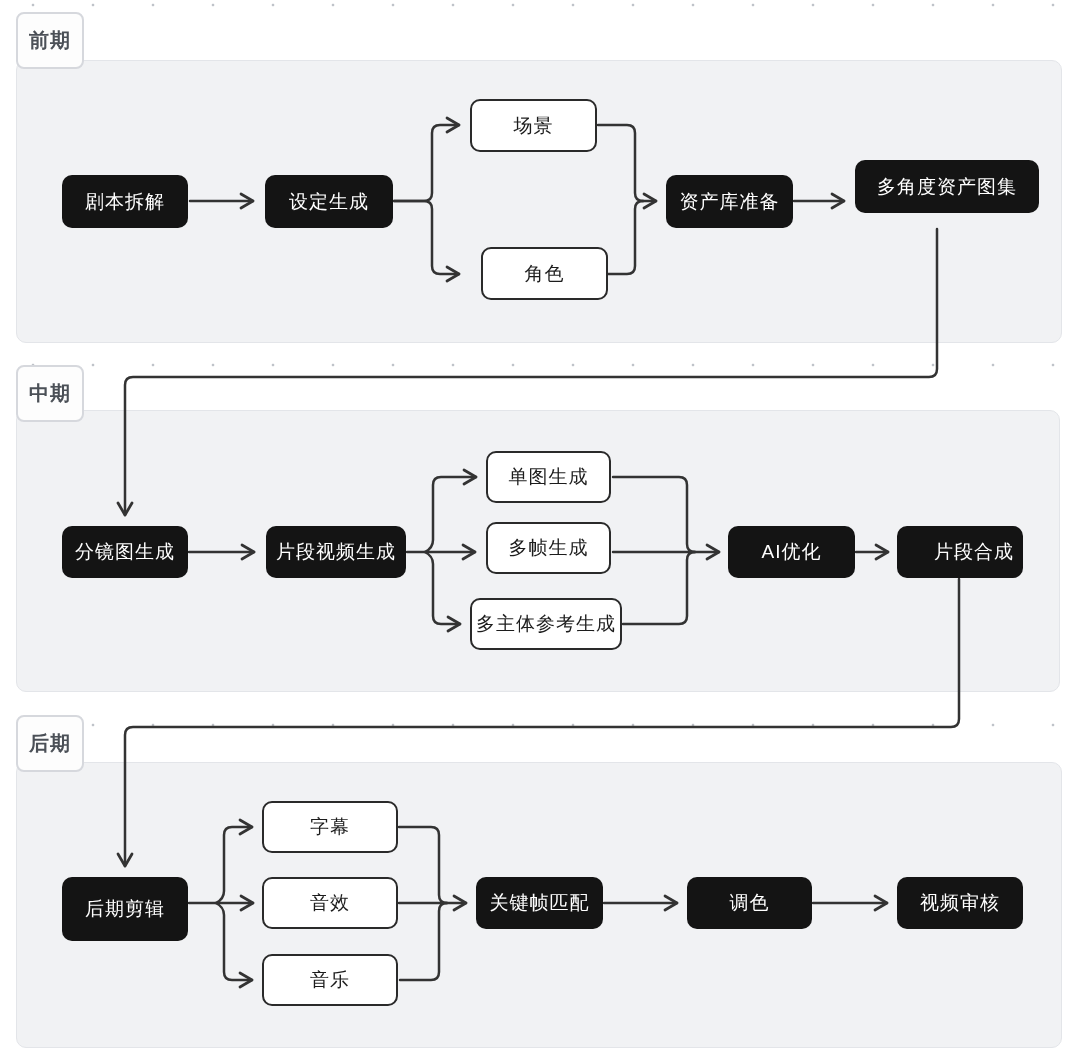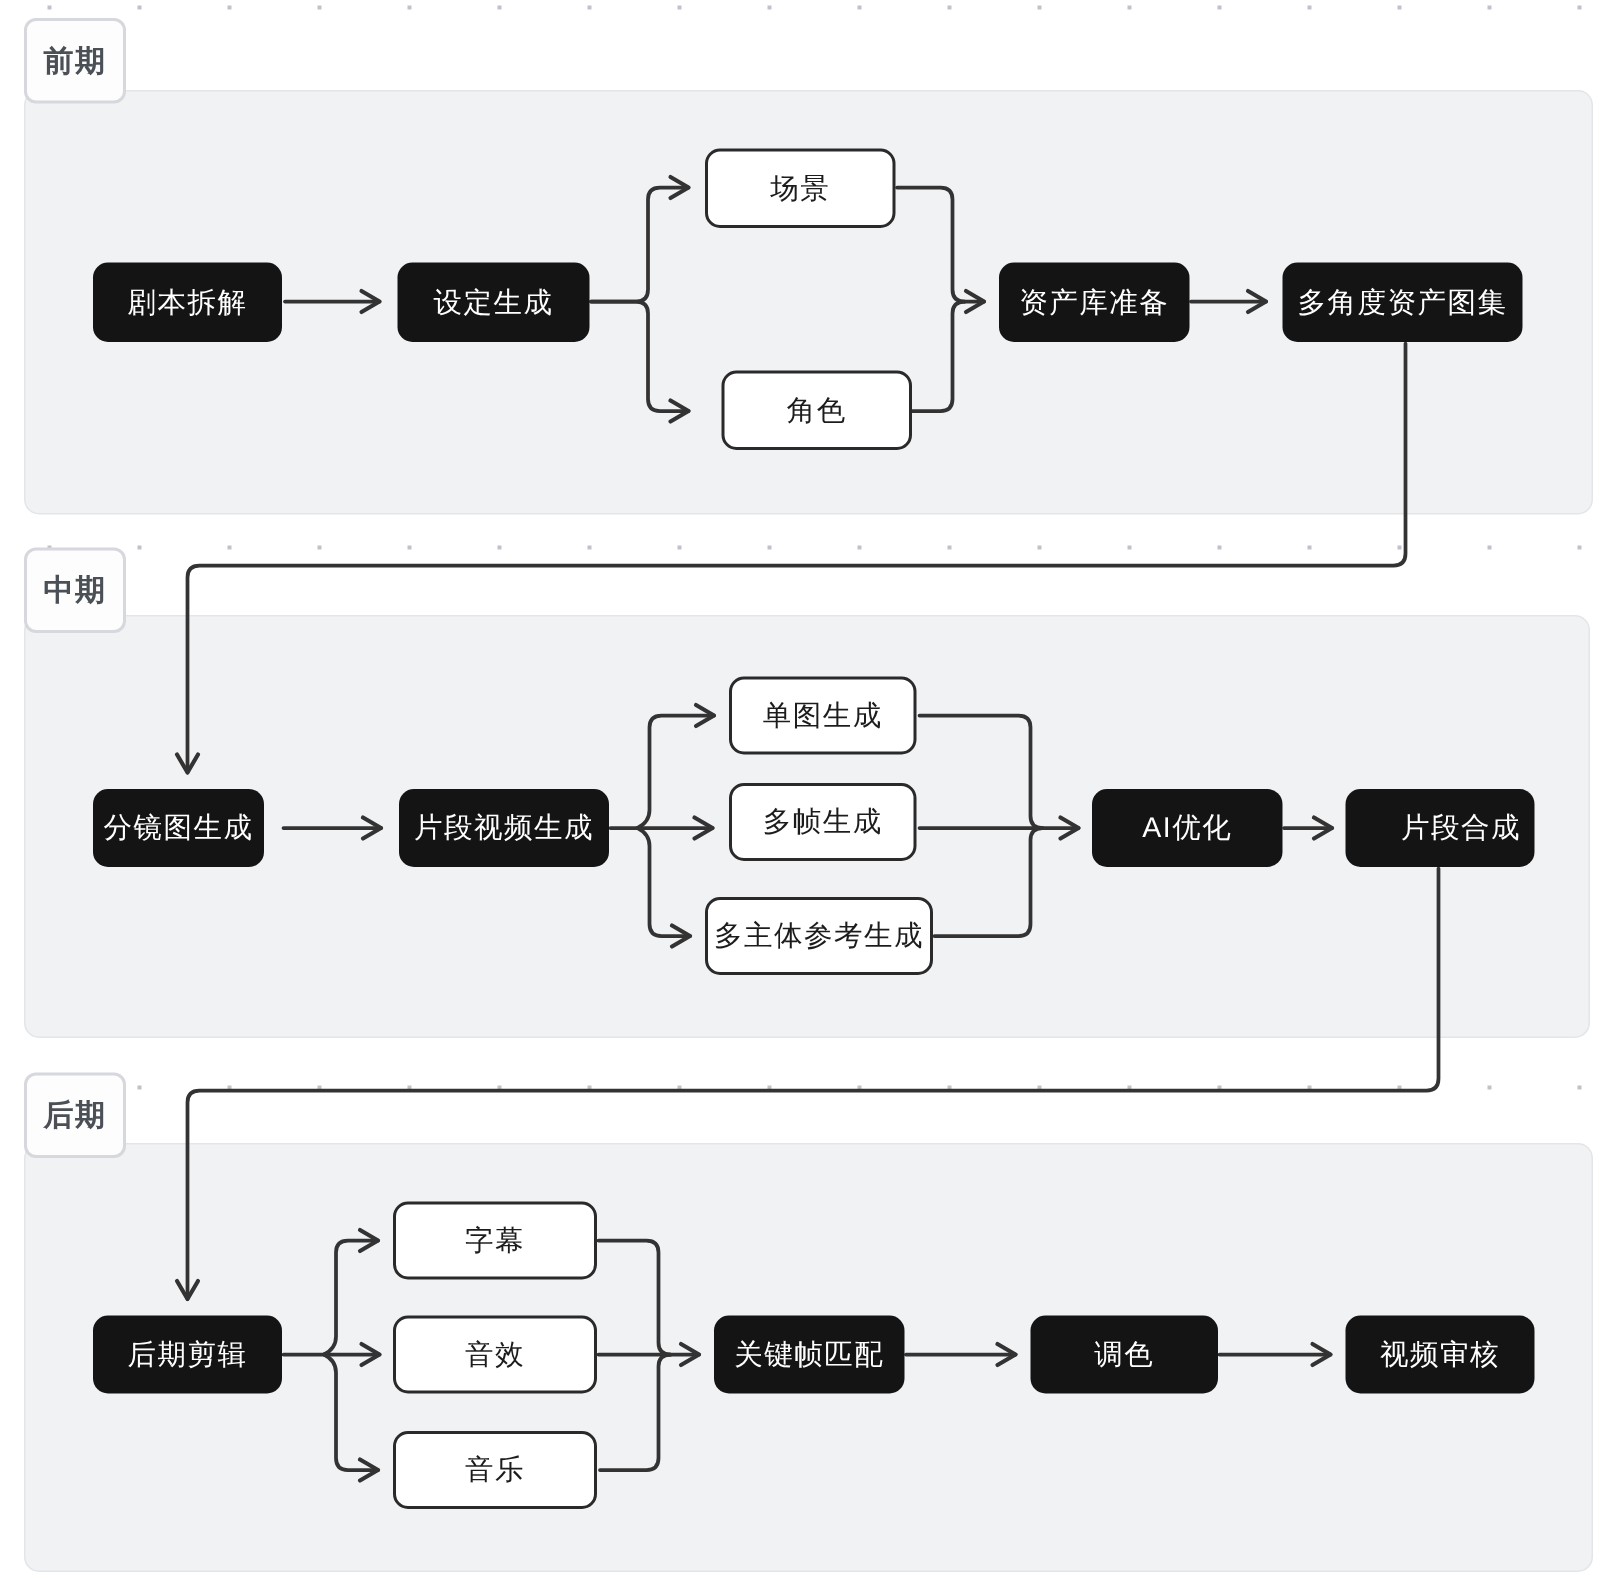--- a/index.html
+++ b/index.html
@@ -124,31 +124,31 @@
 
   <div class="stage-label" id="label-early">前期</div>
   <div class="stage-label" id="label-mid">中期</div>
   <div class="stage-label" id="label-late">后期</div>
 
   <div class="node black" style="left:62px;top:175px;width:126px;height:53px;">剧本拆解</div>
   <div class="node black" style="left:265px;top:175px;width:128px;height:53px;">设定生成</div>
   <div class="node white" style="left:470px;top:99px;width:127px;height:53px;">场景</div>
   <div class="node white" style="left:470px;top:247px;width:127px;height:53px;margin-left:11px;">角色</div>
   <div class="node black" style="left:666px;top:175px;width:127px;height:53px;">资产库准备</div>
-  <div class="node black" style="left:855px;top:175px;width:160px;height:53px;">多角度资产图集</div>
+  <div class="node black" style="left:855px;top:160px;width:184px;height:53px;">多角度资产图集</div>
 
-  <div class="node black" style="left:62px;top:526px;width:114px;height:52px;">分镜图生成</div>
+  <div class="node black" style="left:62px;top:526px;width:126px;height:52px;">分镜图生成</div>
   <div class="node black" style="left:266px;top:526px;width:140px;height:52px;">片段视频生成</div>
   <div class="node white" style="left:486px;top:451px;width:125px;height:52px;">单图生成</div>
   <div class="node white" style="left:486px;top:522px;width:125px;height:52px;">多帧生成</div>
   <div class="node white" style="left:470px;top:598px;width:152px;height:52px;">多主体参考生成</div>
   <div class="node black" style="left:728px;top:526px;width:127px;height:52px;">AI优化</div>
   <div class="node black" style="left:897px;top:526px;width:126px;height:52px;padding-left:28px;">片段合成</div>
 
-  <div class="node black" style="left:62px;top:877px;width:126px;height:52px;">后期剪辑</div>
+  <div class="node black" style="left:62px;top:877px;width:126px;height:64px;">后期剪辑</div>
   <div class="node white" style="left:262px;top:801px;width:136px;height:52px;">字幕</div>
   <div class="node white" style="left:262px;top:877px;width:136px;height:52px;">音效</div>
   <div class="node white" style="left:262px;top:954px;width:136px;height:52px;">音乐</div>
   <div class="node black" style="left:476px;top:877px;width:127px;height:52px;">关键帧匹配</div>
   <div class="node black" style="left:687px;top:877px;width:125px;height:52px;">调色</div>
   <div class="node black" style="left:897px;top:877px;width:126px;height:52px;">视频审核</div>
 
 </div>
 
 </body></html>

